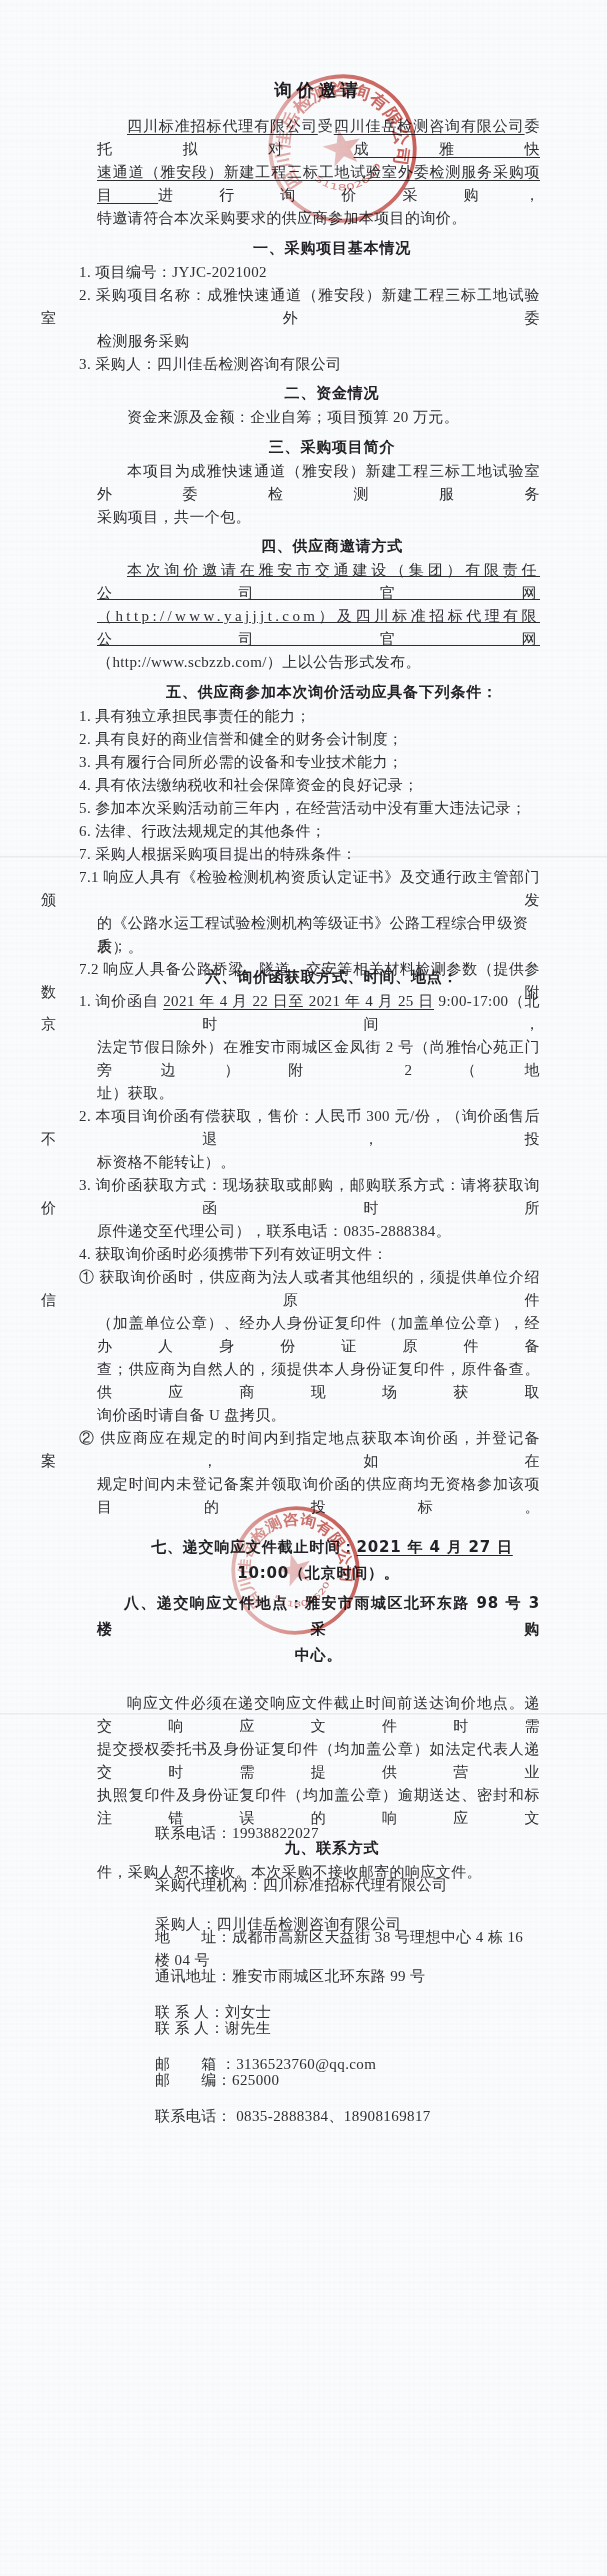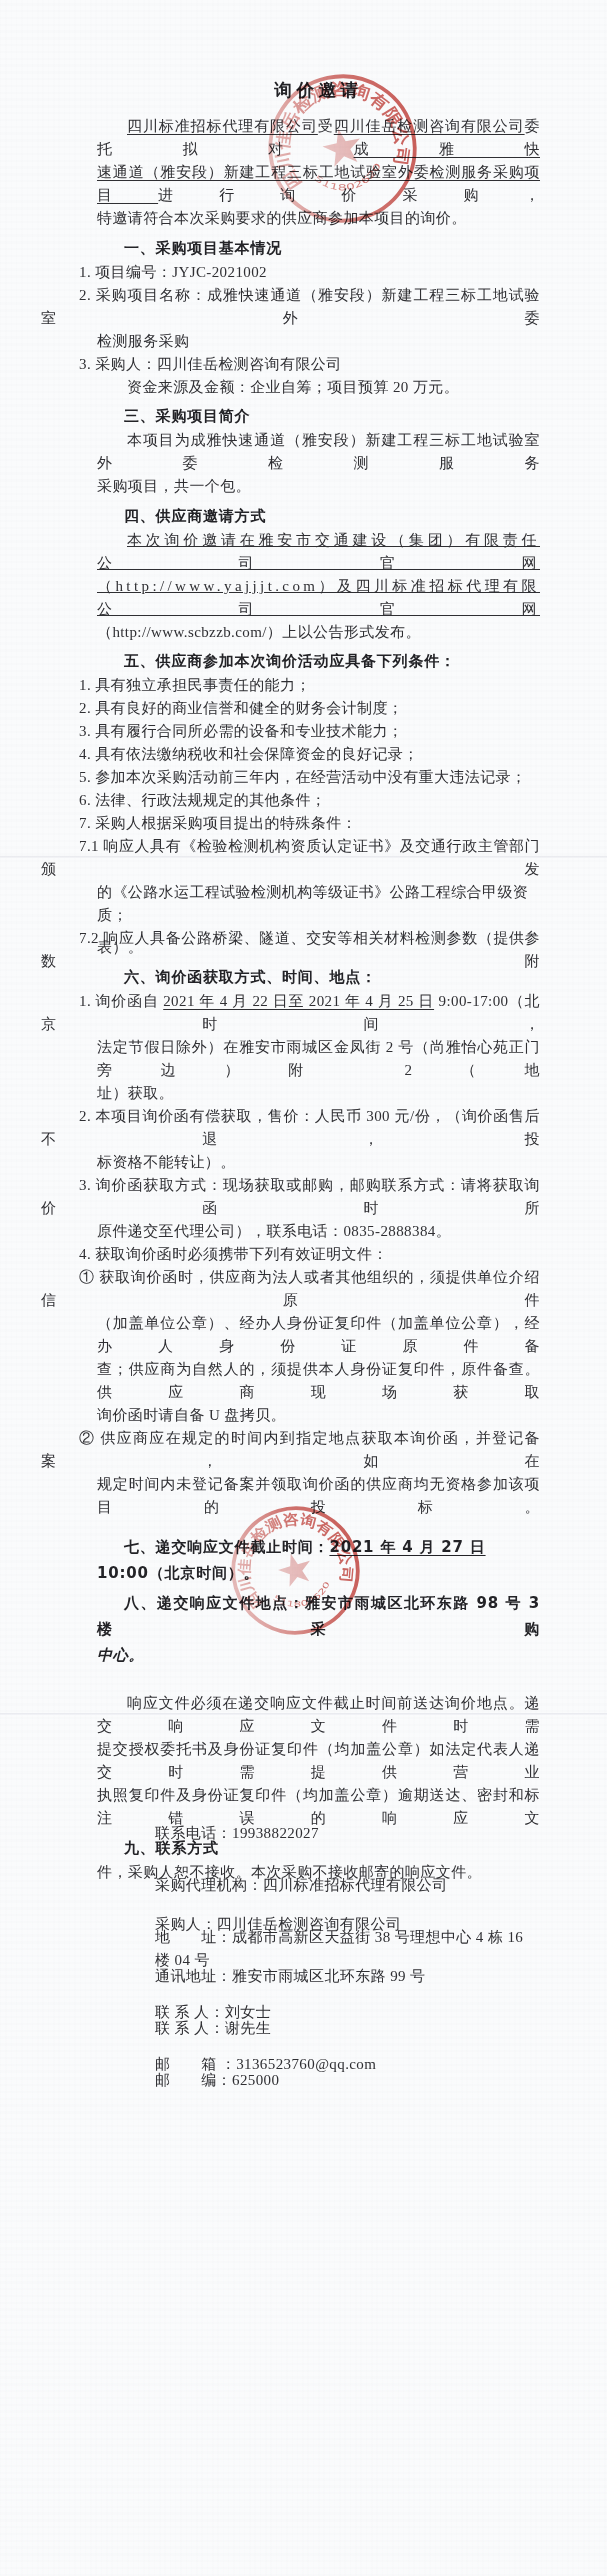--- a/index.html
+++ b/index.html
@@ -21,23 +21,23 @@
     font-family:"Liberation Serif","DejaVu Serif",serif;
   }
   .t{
     font-family:"DejaVu Serif","Liberation Serif",serif;font-weight:bold;
     font-size:17.5px;line-height:26px;text-align:center;letter-spacing:4.6px;
     color:#222226;margin-bottom:12px;
   }
   .h{
     font-family:"DejaVu Sans","Liberation Sans",sans-serif;font-weight:bold;
     font-size:15px;line-height:26px;margin-top:4.6px;text-indent:27px;
-    color:#232327;letter-spacing:0.8px;
+    color:#232327;letter-spacing:0.8px;text-align:center;
   }
-  .h.flush{text-indent:0;margin-top:0;font-style:italic;}
+  .h.flush{text-indent:0;margin-top:0;}
   .i1{text-indent:30px;}
   .i2{text-indent:38px;margin-left:41px;}
   .i3{margin-left:155px;margin-top:29px;}
   .j{text-align:justify;text-align-last:justify;}
   .sp{letter-spacing:3.4px;text-decoration:underline;}
   .gt1{margin-top:15px;}
   .gt2{margin-top:24px;}
   .u{text-decoration:underline;text-decoration-thickness:0.8px;text-underline-offset:3px;}
   .stamp{position:absolute;mix-blend-mode:multiply;opacity:.82;filter:blur(0.3px);}
 </style>
@@ -50,20 +50,21 @@
 <section class="page" style="top: 0px; height: 856px; padding-top: 77px;">
       <div class="line t"><span>询价邀请</span></div>
       <div class="line b i1 j"><span class="u">四川标准招标代理有限公司</span><span>受</span><span class="u">四川佳岳检测咨询有限公司</span><span>委托拟对</span><span class="u">成雅快</span></div>
       <div class="line b j"><span class="u">速通道（雅安段）新建工程三标工地试验室外委检测服务采购项目</span><span>进行询价采购，</span></div>
       <div class="line b"><span>特邀请符合本次采购要求的供应商参加本项目的询价。</span></div>
       <div class="line h"><span>一、采购项目基本情况</span></div>
       <div class="line b i2"><span>1. 项目编号：JYJC-2021002</span></div>
       <div class="line b i2 j"><span>2. 采购项目名称：成雅快速通道（雅安段）新建工程三标工地试验室外委</span></div>
       <div class="line b"><span>检测服务采购</span></div>
       <div class="line b i2"><span>3. 采购人：四川佳岳检测咨询有限公司</span></div>
+      <div class="line h"><span>二、资金情况</span></div>
       <div class="line b i1"><span>资金来源及金额：企业自筹；项目预算 20 万元。</span></div>
       <div class="line h"><span>三、采购项目简介</span></div>
       <div class="line b i1 j"><span>本项目为成雅快速通道（雅安段）新建工程三标工地试验室外委检测服务</span></div>
       <div class="line b"><span>采购项目，共一个包。</span></div>
       <div class="line h"><span>四、供应商邀请方式</span></div>
       <div class="line b i1 j sp"><span>本次询价邀请在雅安市交通建设（集团）有限责任公司官网</span></div>
       <div class="line b j sp"><span>（http://www.yajjjt.com）及四川标准招标代理有限公司官网</span></div>
       <div class="line b"><span>（http://www.scbzzb.com/）上以公告形式发布。</span></div>
       <div class="line h"><span>五、供应商参加本次询价活动应具备下列条件：</span></div>
       <div class="line b i2"><span>1. 具有独立承担民事责任的能力；</span></div>
@@ -106,20 +107,21 @@
       <div class="line b i3"><span>通讯地址：雅安市雨城区北环东路 99 号</span></div>
       <div class="line b i3"><span>联 系 人：谢先生</span></div>
       <div class="line b i3"><span>邮　　编：625000</span></div>
     </section>
     <section class="page" style="top: 1713px; height: 863px; padding-top: 80px;">
       <div class="line b i3"><span>联系电话：19938822027</span></div>
       <div class="line b i3"><span>采购代理机构：四川标准招标代理有限公司</span></div>
       <div class="line b i3"><span>地　　址：成都市高新区天益街 38 号理想中心 4 栋 16 楼 04 号</span></div>
       <div class="line b i3"><span>联 系 人：刘女士</span></div>
       <div class="line b i3"><span>邮　　箱 ：3136523760@qq.com</span></div>
+      <div class="line b i3"><span>联系电话： 0835-2888384、18908169817</span></div>
     </section>
     <svg viewBox="-110 -110 220 220" width="167" height="167" class="stamp" style="left: 259px; top: 65px;">
       <defs>
        <linearGradient id="fade0" x1="0" y1="0" x2="1" y2="0">
          <stop offset="0" stop-color="#fff" stop-opacity="0.35"></stop>
          <stop offset="0.55" stop-color="#fff" stop-opacity="0.85"></stop>
          <stop offset="1" stop-color="#fff" stop-opacity="1"></stop>
        </linearGradient>
        <mask id="m0">
           <rect x="-110" y="-110" width="220" height="220" fill="url(#fade0)"></rect>

